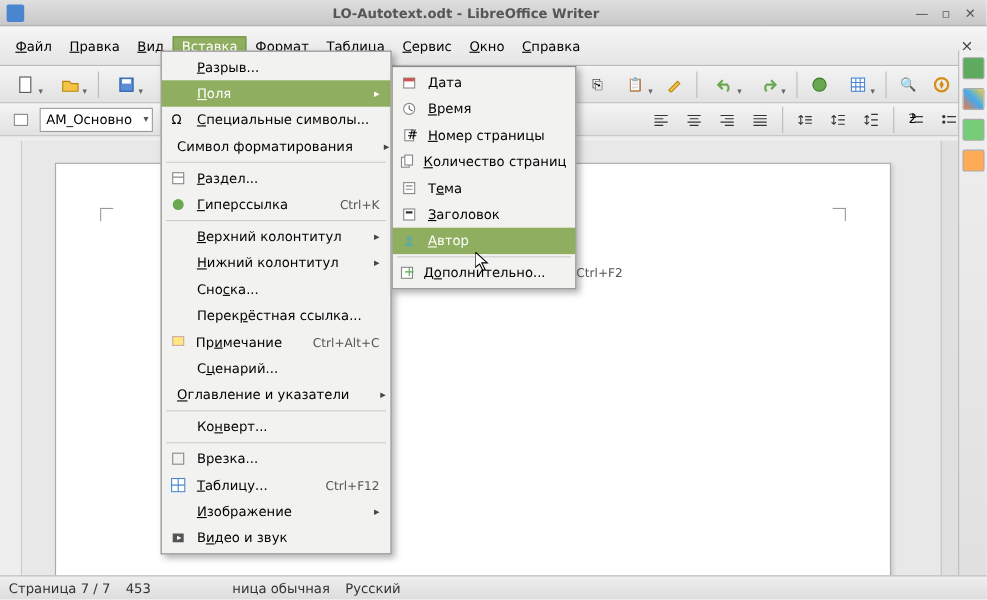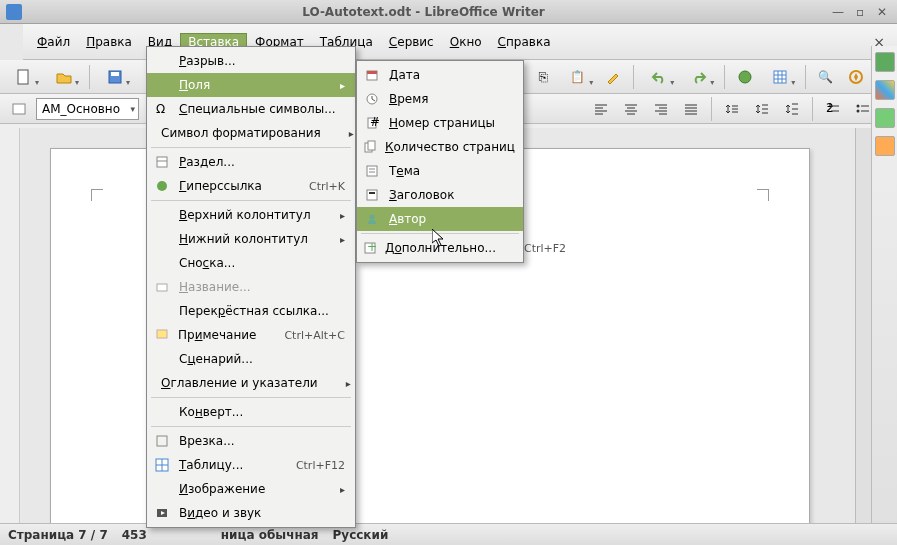--- a/index.html
+++ b/index.html
@@ -1,21 +1,21 @@
 <!DOCTYPE html>
 <html><head>
 <meta charset="utf-8">
 <style>
 * { margin:0; padding:0; box-sizing:border-box; font-family:"DejaVu Sans","Liberation Sans",sans-serif; font-size:12px; }
 body { background:#e8e8e8; width:897px; height:545px; overflow:hidden; position:relative; }
 .titlebar { height:24px; background:linear-gradient(#dfdfdf,#c8c8c8); display:flex; align-items:center; padding:0 6px; border-bottom:1px solid #a0a0a0;}
 .titlebar .title { flex:1; text-align:center; font-weight:bold; color:#555; }
 .titlebar .wbtn { width:18px; height:18px; margin-left:4px; text-align:center; line-height:18px; color:#555; }
 .titlebar .appicon { width:16px; height:16px; background:#4a86cf; border-radius:2px; }
-.menubar { height:36px; background:linear-gradient(#f5f5f5,#e5e5e5); display:flex; align-items:center; padding:0 6px; border-bottom:1px solid #bbb;margin-left:23px;}
+.menubar { height:36px; background:linear-gradient(#f5f5f5,#e5e5e5); display:flex; align-items:center; padding:0 6px; border-bottom:1px solid #bbb;}
 .menuitem { padding:2px 8px; cursor:default; }
 .menuitem u { text-decoration:underline; }
 .menuitem.open { background:#8fae5f; color:#fff; border:1px solid #6d8f3f; padding:1px 7px; }
 .menubar .x { margin-left:auto; padding:0 6px; font-size:14px; color:#444;}
 .toolbar { height:34px; background:linear-gradient(#f4f4f4,#e2e2e2); border-bottom:1px solid #bbb; display:flex; align-items:center; padding:0 6px; gap:4px;}
 .tbtn { width:26px; height:26px; border:1px solid transparent; display:flex; align-items:center; justify-content:center; border-radius:2px;}
 .tbtn.drop { width:36px; position:relative;}
 .tbtn.drop::after { content:"▾"; font-size:8px; position:absolute; right:2px; bottom:2px; color:#666;}
 .sep { width:1px; height:24px; background:#bbb; margin:0 3px;}
 .toolbar2 { height:30px; background:linear-gradient(#f4f4f4,#e2e2e2); border-bottom:1px solid #bbb; display:flex; align-items:center; padding:0 6px; gap:4px;}
@@ -26,21 +26,21 @@
 .workspace { position:absolute; top:128px; left:0; right:26px; bottom:22px; background:#e8e8e8; display:flex;}
 .vruler { width:20px; background:#eee; border-right:1px solid #ccc;}
 .docarea { flex:1; background:#e8e8e8; overflow:hidden; position:relative;}
 .page { position:absolute; left:30px; top:20px; width:760px; height:1000px; background:#fff; border:1px solid #aaa; box-shadow:2px 2px 4px rgba(0,0,0,0.15);}
 .page .crop { position:absolute; width:12px; height:12px; border-color:#999;}
 .page .crop.tl { top:40px; left:40px; border-left:1px solid #999; border-top:1px solid #999;}
 .page .crop.tr { top:40px; right:40px; border-right:1px solid #999; border-top:1px solid #999;}
 .scrollbar-v { width:16px; background:#e0e0e0; border-left:1px solid #bbb;}
 .sidebar { position:absolute; right:0; top:46px; bottom:22px; width:26px; background:linear-gradient(#f0f0f0,#e0e0e0); border-left:1px solid #bbb; display:flex; flex-direction:column; align-items:center; padding-top:6px; gap:8px;}
 .sidebar .sbtn { width:20px; height:20px; border:1px solid #aaa; background:#fff; border-radius:2px;}
-.statusbar { position:absolute; bottom:0; left:0; right:0; height:22px; background:linear-gradient(#eee,#ddd); border-top:1px solid #bbb; display:flex; align-items:center; padding:0 8px; gap:14px; font-size:11px; color:#333;font-weight:bold;}
+.statusbar { position:absolute; bottom:0; left:0; right:0; height:22px; background:linear-gradient(#eee,#ddd); border-top:1px solid #bbb; display:flex; align-items:center; padding:0 8px; gap:14px; font-size:11px; color:#333;}
 .dropdown { position:absolute; background:#f2f2f0; border:1px solid #888; box-shadow:3px 3px 6px rgba(0,0,0,0.3); padding:2px 0;}
 .drow { display:flex; align-items:center; height:24px; padding:0 10px 0 6px; gap:8px; cursor:default; white-space:nowrap;}
 .drow.hilite { background:#8fae5f; color:#fff;}
 .drow.hilite .arrow { color:#fff;}
 .drow .ico { width:18px; height:18px; display:flex; align-items:center; justify-content:center; font-size:12px;}
 .drow .lbl { flex:1; }
 .drow .lbl u { text-decoration:underline;}
 .drow .shortcut { color:#555; font-size:11px; margin-left:20px;}
 .drow .arrow { font-size:10px; color:#444; margin-left:20px;}
 .drow.disabled { color:#999;}
@@ -310,28 +310,20 @@
     </div>
     <div class="drow">
       <span class="ico"></span>
       <span class="lbl"><u>Н</u>ижний колонтитул</span>
       <span class="arrow">▸</span>
     </div>
     <div class="drow">
       <span class="ico"></span>
       <span class="lbl">Сно<u>с</u>ка...</span>
     </div>
-    <div class="drow disabled">
-      <span class="ico">
-        <svg width="14" height="14">
-          <rect x="2" y="4" width="10" height="7" fill="#fff" stroke="#aaa"></rect>
-        </svg>
-      </span>
-      <span class="lbl"><u>Н</u>азвание...</span>
-    </div>
     <div class="drow">
       <span class="ico"></span>
       <span class="lbl">Перек<u>р</u>ёстная ссылка...</span>
     </div>
     <div class="drow">
       <span class="ico">
         <svg width="14" height="14">
           <rect x="2" y="2" width="10" height="8" fill="#ffe680" stroke="#caa"></rect>
         </svg>
       </span>

